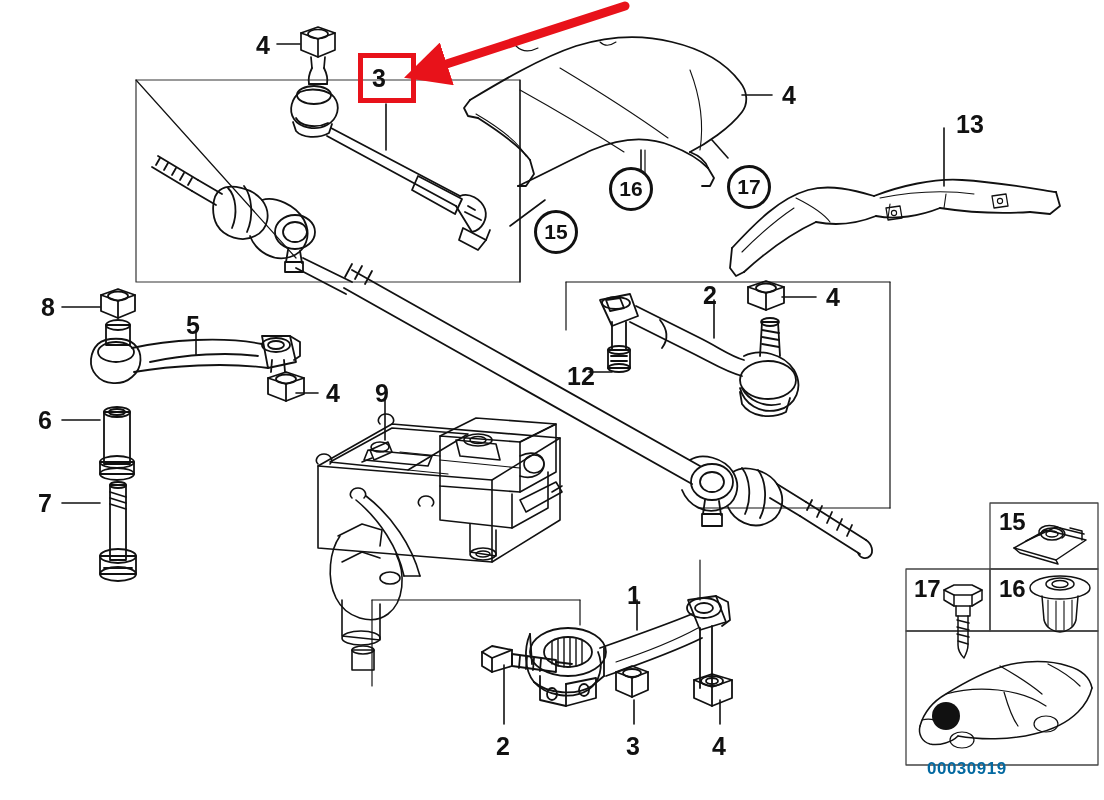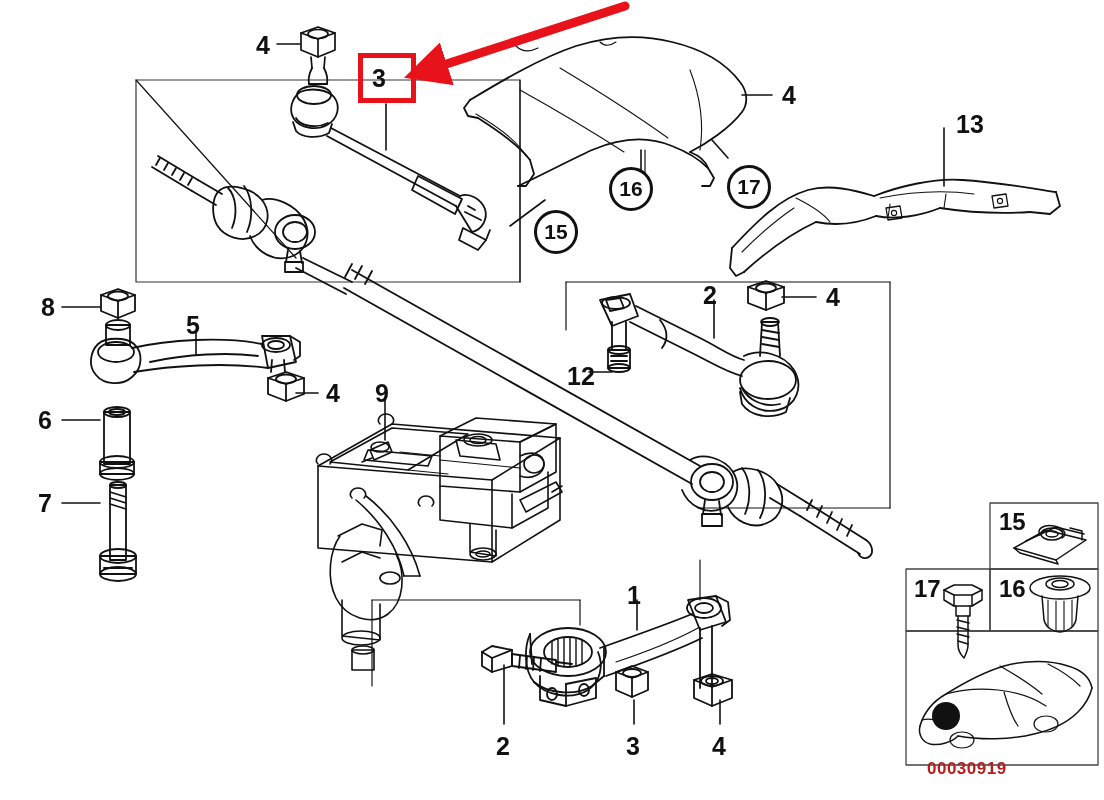--- a/index.html
+++ b/index.html
@@ -8,21 +8,21 @@
   #art{position:absolute;left:0;top:0;width:1104px;height:800px;}
   .lbl{position:absolute;font-family:"Liberation Sans",sans-serif;font-weight:bold;color:#111;
        line-height:1;white-space:nowrap;}
   .n-big{font-size:25px;}
   .circ{position:absolute;border:3px solid #111;border-radius:50%;
         display:flex;align-items:center;justify-content:center;
         font-family:"Liberation Sans",sans-serif;font-weight:bold;font-size:21px;color:#111;background:#fff;}
   .boxnum{position:absolute;font-family:"Liberation Sans",sans-serif;font-weight:bold;font-size:24px;color:#111;}
   #hl{position:absolute;border:5px solid #e8121a;background:transparent;box-sizing:border-box;}
   #idtext{position:absolute;font-family:"Liberation Sans",sans-serif;font-weight:bold;
-          font-size:17px;color:#b91c1c;letter-spacing:0.5px;}
+          font-size:17px;color:#0369a1;letter-spacing:0.5px;}
 </style>
 </head>
 <body>
 
 <div id="stage">
 
   <svg id="art" viewBox="0 0 1104 800">
     <defs>
       <marker id="arrowhead" markerWidth="5" markerHeight="5" refX="2.2" refY="2.5" orient="auto">
         <polygon points="0,0 5,2.5 0,5" fill="#e8121a"></polygon>

